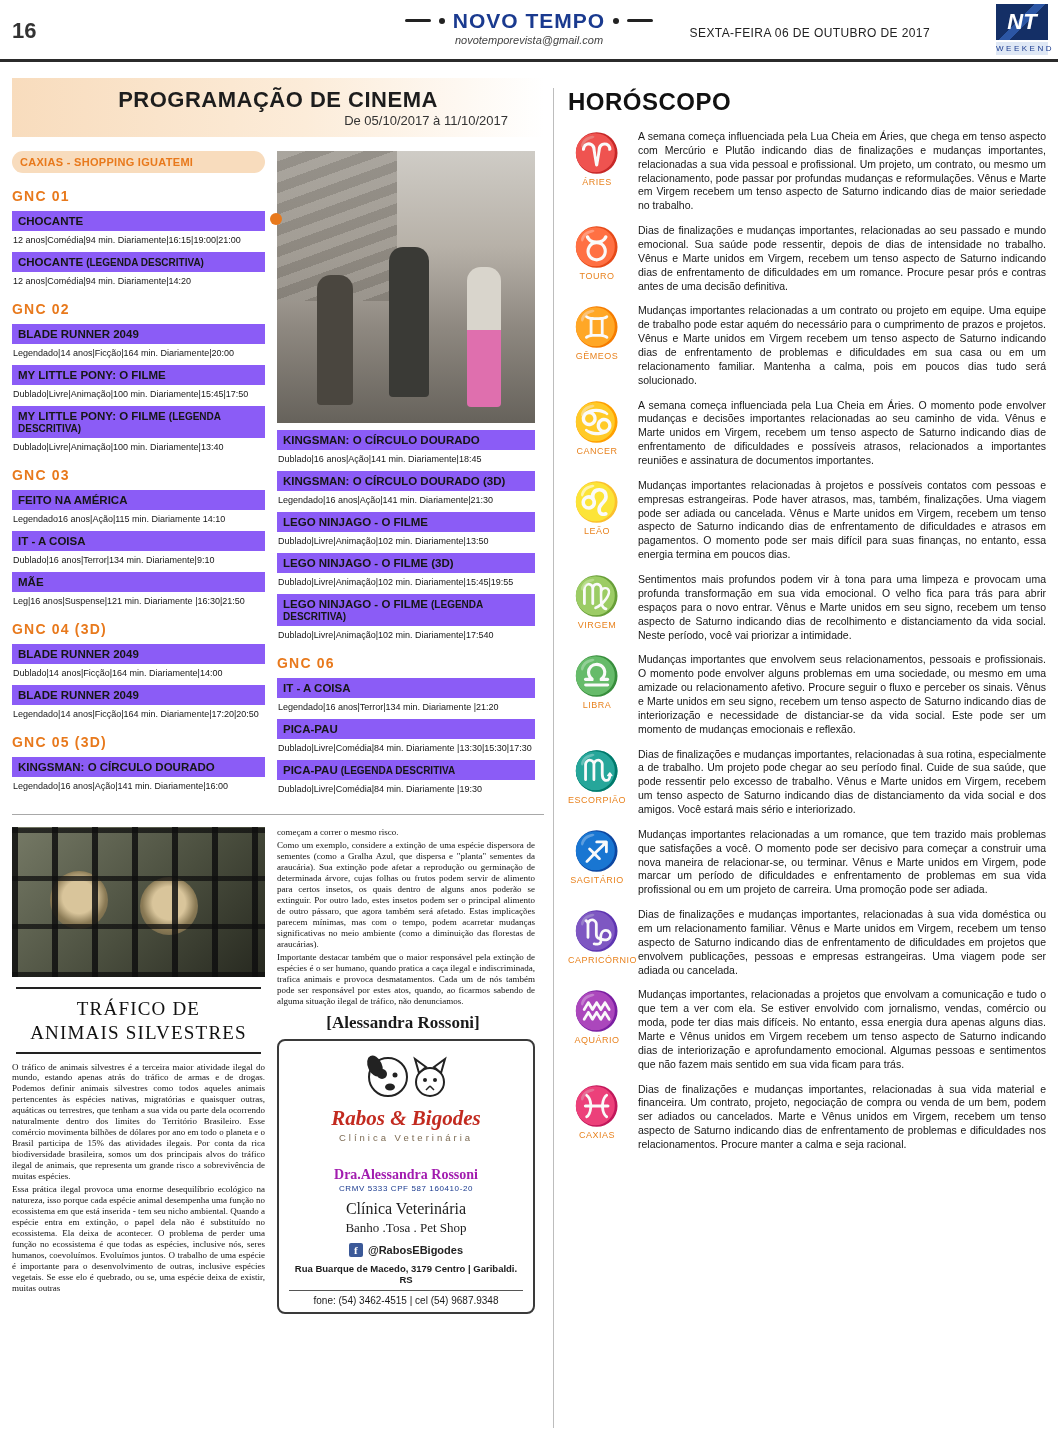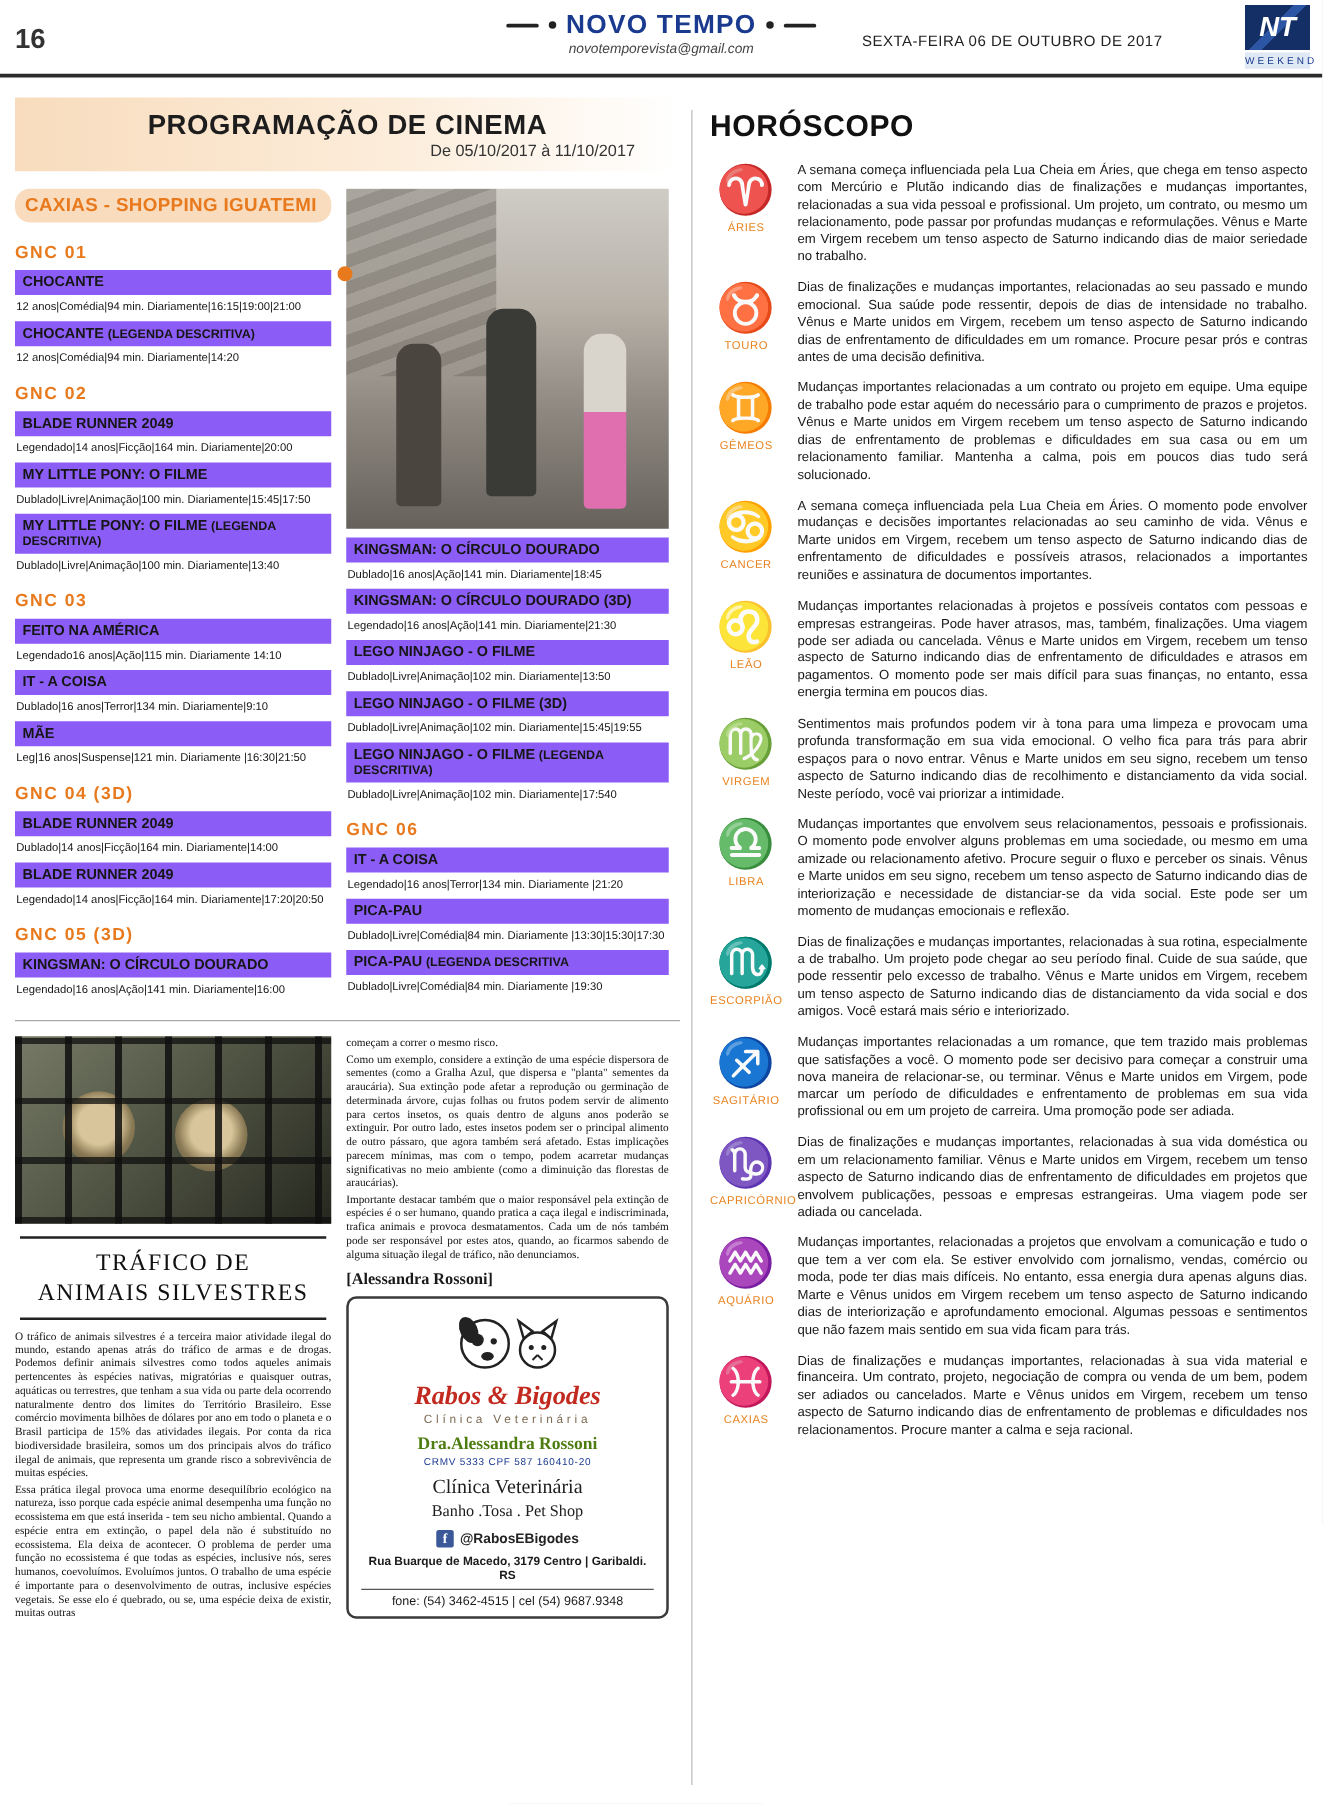--- a/index.html
+++ b/index.html
@@ -26,21 +26,21 @@
   .vdivider { position:absolute; left:553px; top:88px; height:1340px; width:1px; background:#bdbdbd; }
   .col-right { position:absolute; left:568px; top:88px; width:478px; }
 
   
   .cinema-header { display:flex; align-items:center; padding:9px 10px; background:linear-gradient(90deg,#f8dcbd 0%,#fcecd9 55%,#ffffff 100%);flex-direction:column; }
   .cinema-title { font-size:22px; font-weight:bold; letter-spacing:.5px; color:#1d1d1d; }
   .cinema-dates { margin-left:auto; font-size:13px; color:#333; padding-right:26px; }
   .cinema-body { display:flex; gap:12px; margin-top:14px; }
   .cinema-left { width:253px; }
   .cinema-right { width:258px; position:relative; }
-  .venue { background:#f8dcbd; color:#e8791c; font-weight:bold; font-size:15px; letter-spacing:.3px; padding:5px 8px; margin-bottom:6px;border-radius:12px; }
+  .venue { background:#f8dcbd; color:#e8791c; font-weight:bold; font-size:11px; letter-spacing:.3px; padding:5px 8px; margin-bottom:6px;border-radius:12px; }
   .room { color:#e8791c; font-weight:bold; font-size:14px; letter-spacing:1.2px; margin:15px 0 2px; }
   .movie-title { background:#8b5cf6; font-weight:bold; font-size:11.5px; color:#161616; padding:4px 6px; margin-top:7px; }
   .movie-title .sfx { font-size:10px; margin-left:3px; }
   .movie-details { font-size:9px; color:#161616; margin:4px 0 2px 1px; }
   .movie-still { height:272px; margin-bottom:4px; position:relative; overflow:hidden;
     background:linear-gradient(180deg,#cfccc6 0%,#b7b1a8 35%,#8e8880 65%,#66625b 100%); }
   .still-stairs { position:absolute; left:0; top:0; width:120px; height:150px;
     background:repeating-linear-gradient(160deg,#9a958d 0 10px,#7d7870 10px 20px); opacity:.7; }
   .fig { position:absolute; border-radius:14px 14px 4px 4px; }
   .fig1 { left:40px; bottom:18px; width:36px; height:130px; background:#4a463f; }
@@ -57,28 +57,28 @@
     background:linear-gradient(135deg,#767a66 0%,#4a4e3e 55%,#26281f 100%); }
   .cage { position:absolute; inset:0;
     background:repeating-linear-gradient(90deg,rgba(15,15,15,.85) 0 6px,transparent 6px 40px),
                repeating-linear-gradient(0deg,rgba(15,15,15,.75) 0 5px,transparent 5px 48px); }
   .monkey { position:absolute; width:58px; height:58px; border-radius:50%;
     background:radial-gradient(circle at 50% 45%, #d9c59b 0 38%, #8a7a55 62%, #55503c 100%); }
   .m1 { left:38px; top:44px; } .m2 { left:128px; top:50px; }
   .article-title-block { border-top:2px solid #222; border-bottom:2px solid #222; text-align:center;
     padding:8px 0 7px; margin:10px 4px 8px; font-family:"Liberation Serif", serif; font-size:19px; letter-spacing:1.2px; line-height:1.25; color:#111; }
   .article-text p { font-family:"Liberation Serif", serif; font-size:9px; line-height:1.22; text-align:justify; color:#111; margin-bottom:2px; }
-  .signature { font-family:"Liberation Serif", serif; font-weight:bold; font-size:13px; text-align:left; margin:6px 6px 6px 0; }
+  .signature { font-family:"Liberation Serif", serif; font-weight:bold; font-size:17px; text-align:center; margin:6px 6px 6px 0; }
 
   
   .ad-box { border:2px solid #3a3a3a; border-radius:8px; padding:8px 10px 6px; text-align:center; margin-top:4px; }
   .ad-logo { margin:0 auto; display:block; }
   .ad-script { font-family:"Liberation Serif", serif; font-style:italic; font-weight:bold; color:#c22a1f; font-size:21px; line-height:1.05; }
   .ad-sub { letter-spacing:3px; font-size:9.5px; color:#7c6a52; margin-top:3px; }
-  .ad-doctor { font-family:"Liberation Serif", serif; font-weight:bold; color:#4d7c0f; font-size:14px; margin-top:7px; }
+  .ad-doctor { font-family:"Liberation Serif", serif; font-weight:bold; color:#a21caf; font-size:14px; margin-top:24px; }
   .ad-crmv { color:#1a3a8f; font-size:8px; letter-spacing:.6px; margin-top:1px; }
   .ad-line1 { font-family:"Liberation Serif", serif; font-size:16px; color:#1d1d1d; margin-top:7px; }
   .ad-line2 { font-family:"Liberation Serif", serif; font-size:13px; color:#1d1d1d; margin-top:2px; }
   .ad-fb { display:flex; justify-content:center; align-items:center; gap:5px; margin-top:7px; font-weight:bold; font-size:11px; color:#222; }
   .fb-icon { width:14px; height:14px; background:#3b5998; color:#fff; font-family:"Liberation Serif",serif; font-weight:bold;
     border-radius:2px; line-height:14px; font-size:11px; text-align:center; }
   .ad-address { font-size:9.5px; font-weight:bold; margin-top:6px; }
   .ad-phone { font-size:10px; border-top:1px solid #555; margin-top:5px; padding-top:4px; }
 
   

